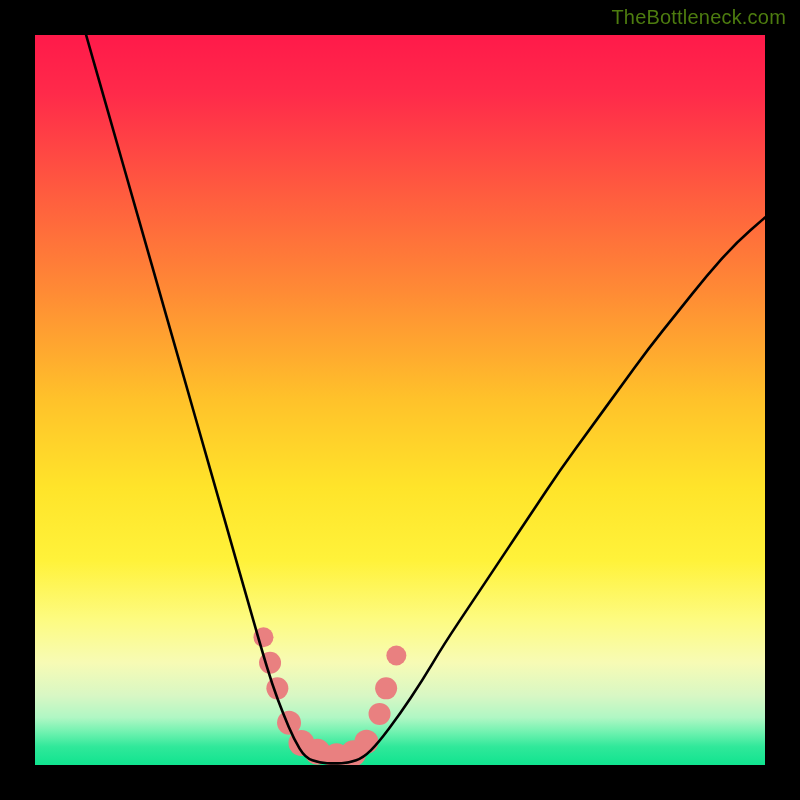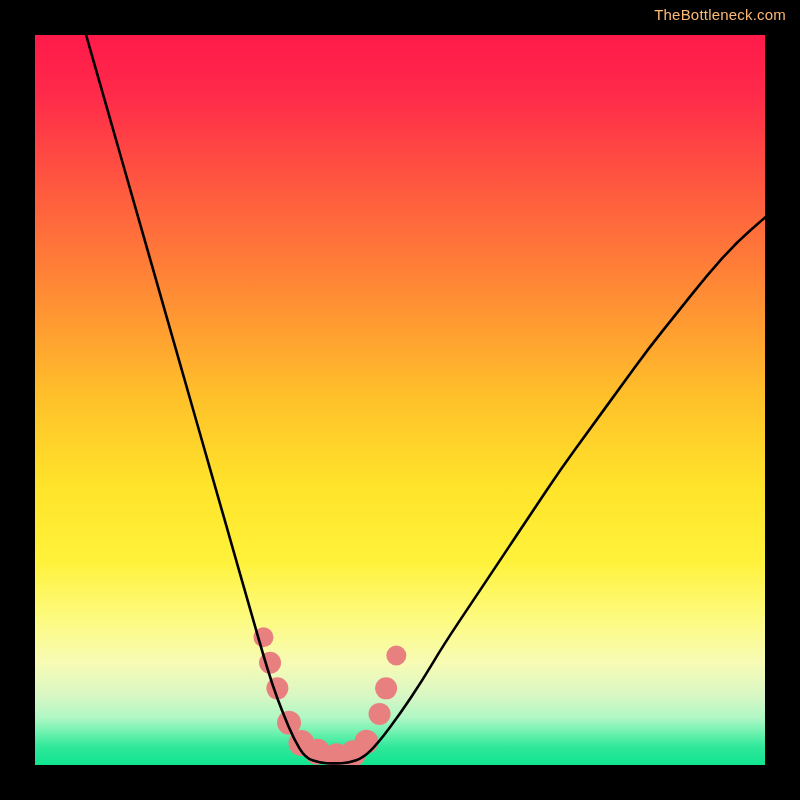--- a/index.html
+++ b/index.html
@@ -23,22 +23,22 @@
     position: absolute;
     left: 35px;
     top: 35px;
     width: 730px;
     height: 730px;
   }
   .watermark {
     position: absolute;
     top: 6px;
     right: 14px;
-    color: #fdba74;
-    font-size: 15px;
+    color: #4d7c0f;
+    font-size: 20px;
     font-weight: 500;
     letter-spacing: 0.2px;
   }
   svg {
     display: block;
   }
 </style>
 </head>
 <body>
 

